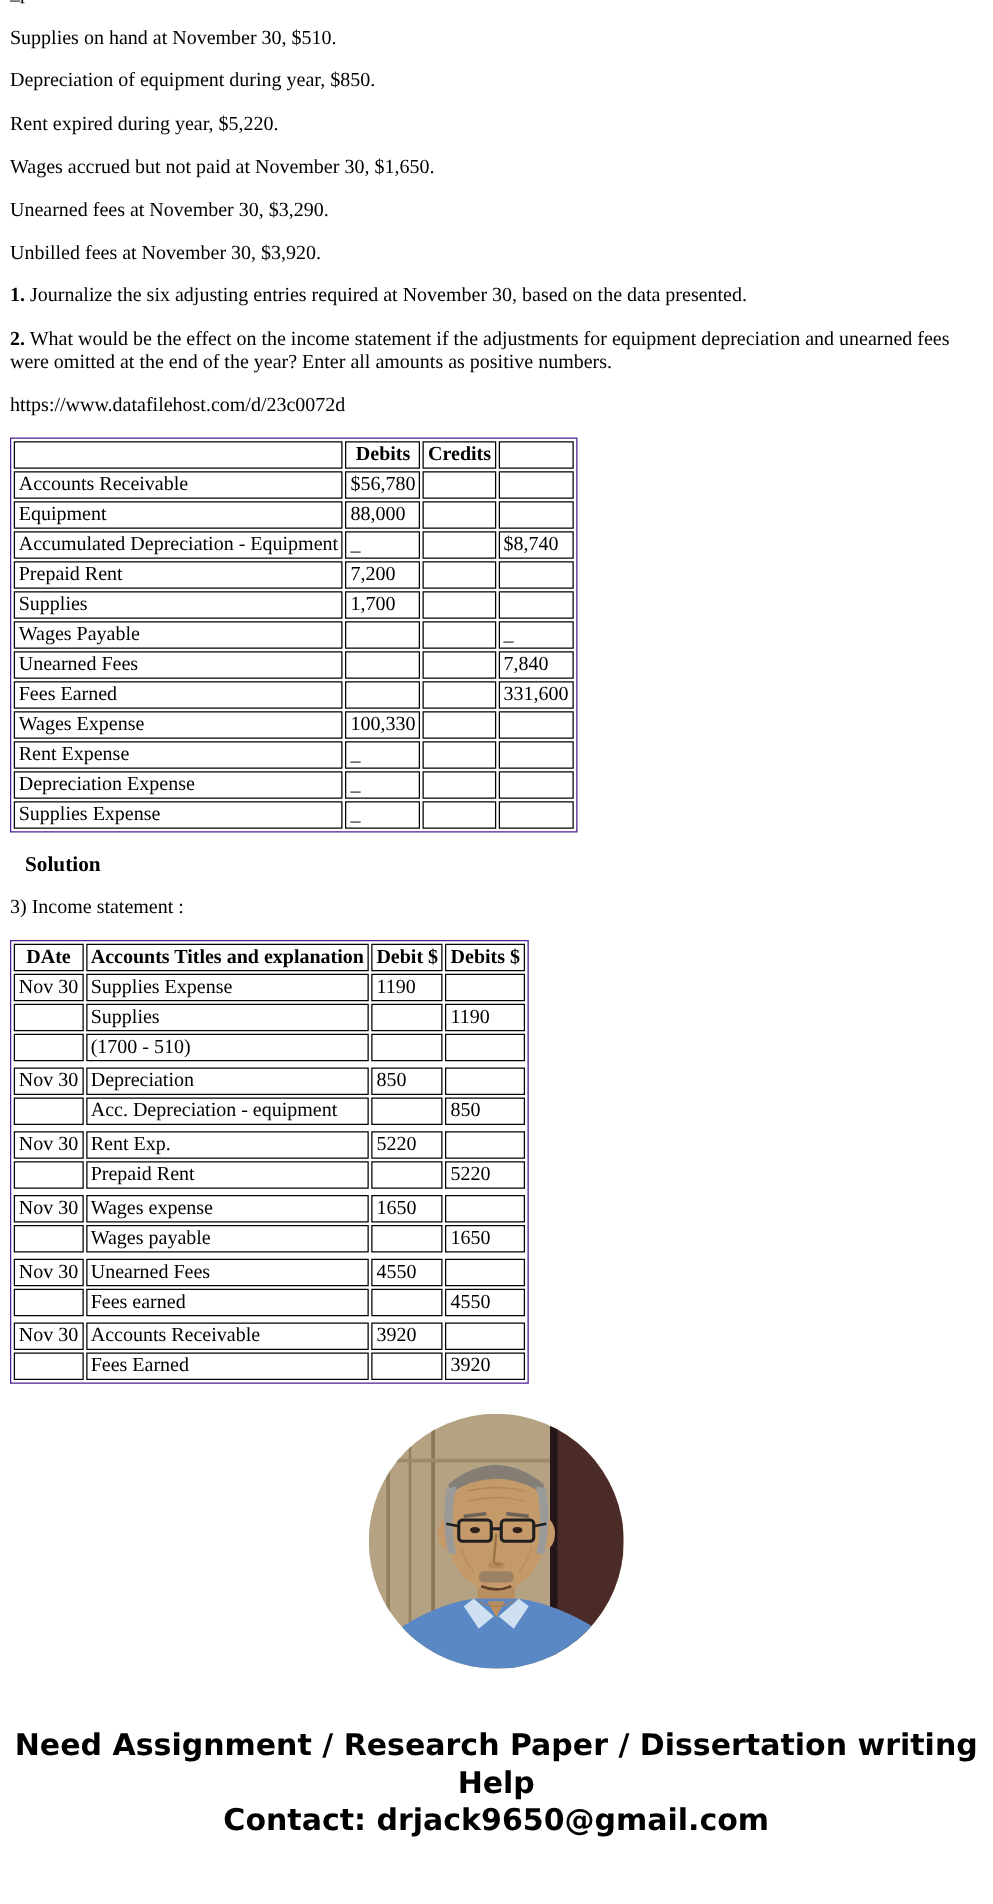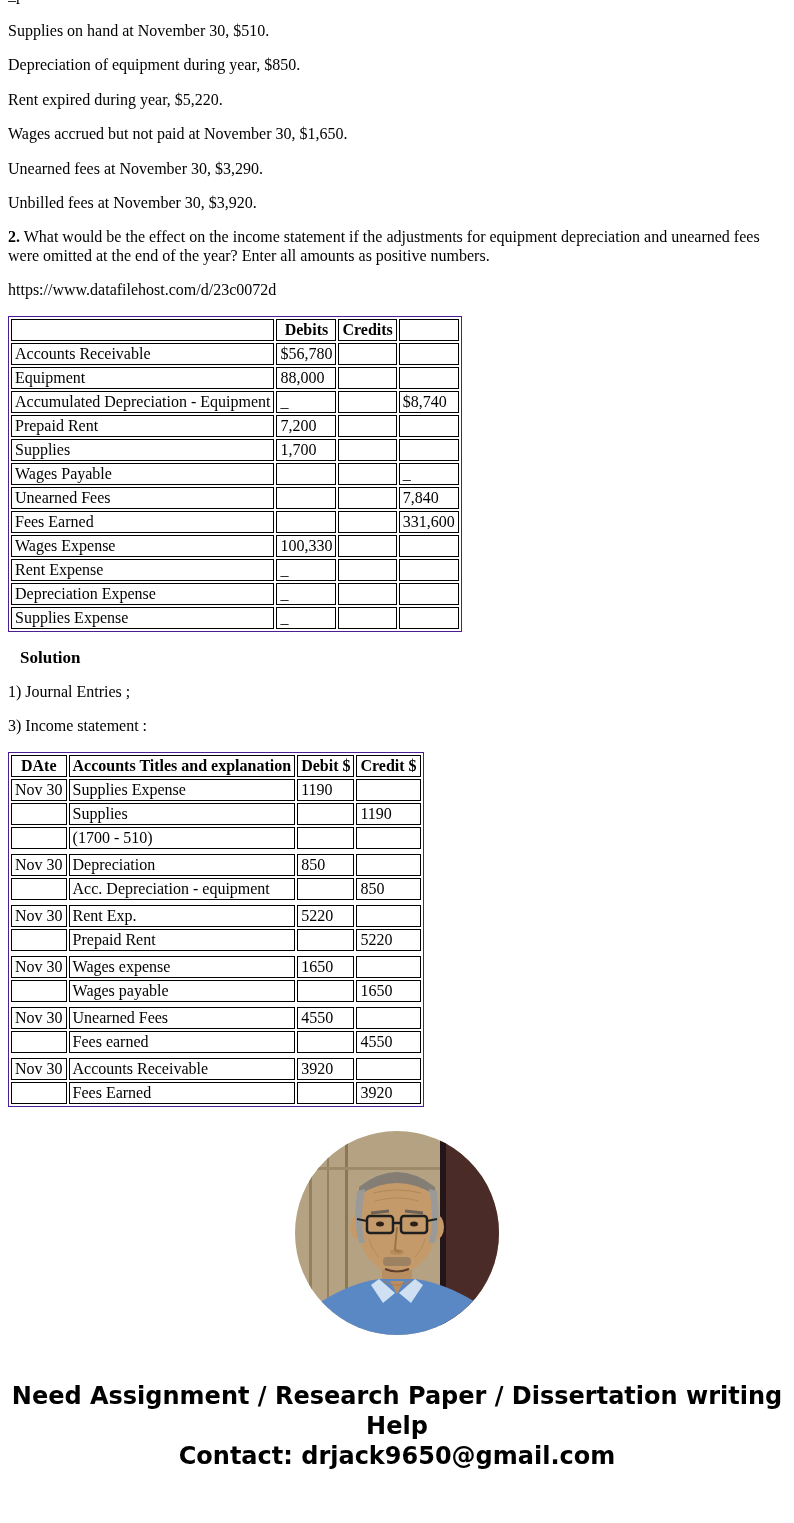--- a/index.html
+++ b/index.html
@@ -63,20 +63,21 @@
       <span>_p</span>
     </div>
 
   <p>Supplies on hand at November 30, $510.</p>
   <p>Depreciation of equipment during year, $850.</p>
   <p>Rent expired during year, $5,220.</p>
   <p>Wages accrued but not paid at November 30, $1,650.</p>
   <p>Unearned fees at November 30, $3,290.</p>
   <p>Unbilled fees at November 30, $3,920.</p>
 
+  <p><span class="bold">1.</span> <span>Journalize the six adjusting entries required at November 30, based on the data presented.</span></p>
   <p><span class="bold">2.</span> <span>What would be the effect on the income statement if the adjustments for equipment depreciation and unearned fees were omitted at the end of the year? Enter all amounts as positive numbers.</span></p>
 
   <p>https://www.datafilehost.com/d/23c0072d</p>
 
   <table class="grid tb1">
     <colgroup>
         <col class="c1">
         <col class="c2">
         <col class="c3">
         <col class="c4">
@@ -158,36 +159,35 @@
           <td>Supplies Expense</td>
           <td>_</td>
           <td></td>
           <td></td>
         </tr>
     </tbody>
   </table>
 
   <p class="solution-heading">Solution</p>
 
-  <p>1) Journal Entries ;</p>
   <p>3) Income statement :</p>
 
   <table class="grid tb2">
     <colgroup>
         <col class="c1">
         <col class="c2">
         <col class="c3">
         <col class="c4">
       </colgroup>
     <tbody>
       <tr>
         <th>DAte</th>
         <th>Accounts Titles and explanation</th>
         <th>Debit $</th>
-        <th>Credit $</th>
+        <th>Debits $</th>
       </tr>
       <tr>
           <td>Nov 30</td>
           <td>Supplies Expense</td>
           <td>1190</td>
           <td></td>
         </tr>
       <tr>
           <td></td>
           <td>Supplies</td>

